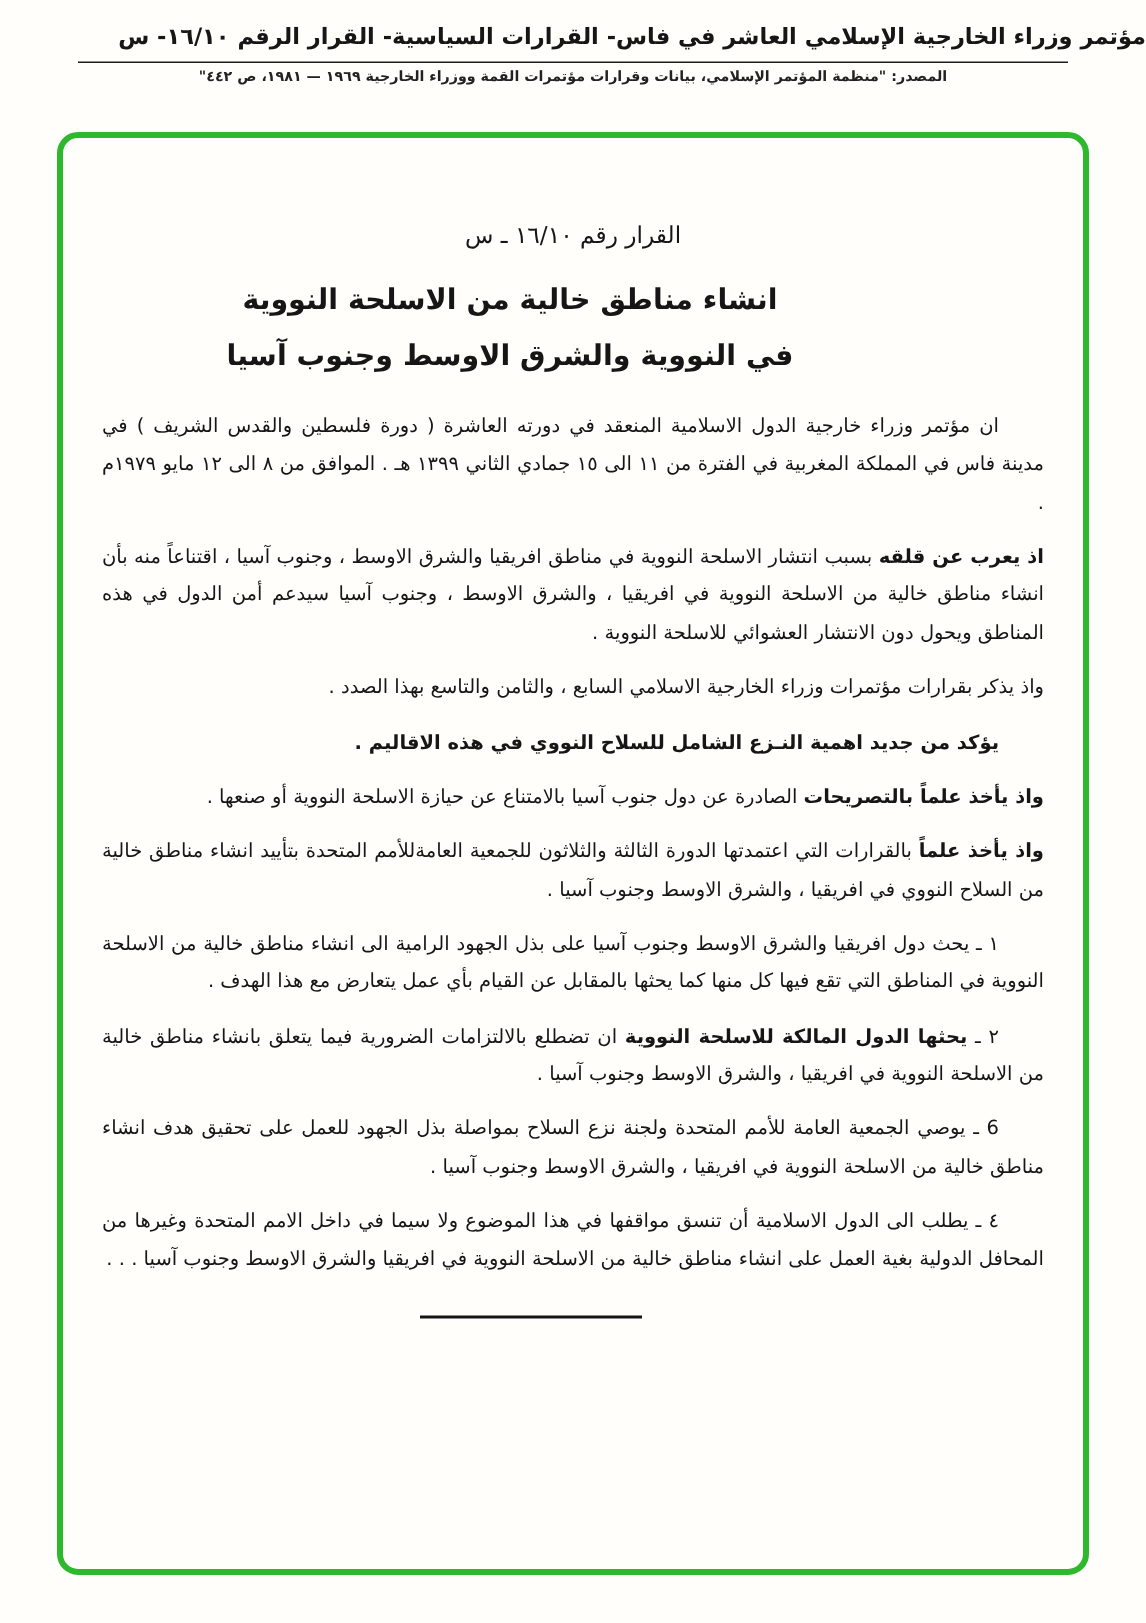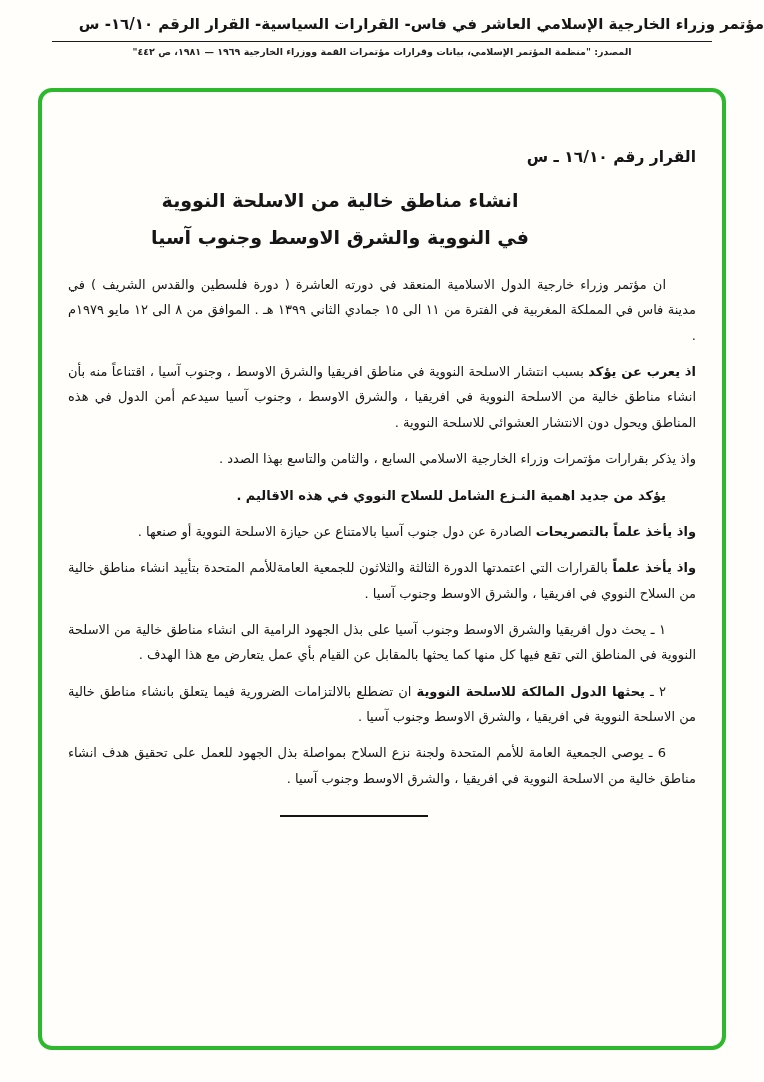--- a/index.html
+++ b/index.html
@@ -38,21 +38,22 @@
     top: 88px;
     width: 688px;
     height: 962px;
     box-sizing: border-box;
     border: 4px solid #2db82d;
     border-radius: 14px;
     background: #fffefb;
     padding: 56px 26px 0 26px;
   }
   .decision-no {
-    font-weight: bold;
+    text-align: center;
+    font-weight: normal;
     font-size: 15.5px;
     margin-bottom: 16px;
   }
   .doc-title {
     text-align: center;
     font-weight: bold;
     font-size: 19px;
     line-height: 1.95;
     transform: translateX(-42px);
     margin-bottom: 16px;
@@ -87,26 +88,27 @@
   <div class="green-box" style="border-color: rgb(45, 184, 45);">
     <div class="decision-no" dir="rtl">القرار رقم ١٦/١٠ ـ س</div>
 
     <div class="doc-title" dir="rtl">
       <div>انشاء مناطق خالية من الاسلحة النووية</div>
       <div>في النووية والشرق الاوسط وجنوب آسيا</div>
     </div>
 
     <div class="paras" dir="rtl">
         <div class="para indent"><span>ان مؤتمر وزراء خارجية الدول الاسلامية المنعقد في دورته العاشرة ( دورة فلسطين والقدس الشريف ) في مدينة فاس في المملكة المغربية في الفترة من ١١ الى ١٥ جمادي الثاني ١٣٩٩ هـ .  الموافق من ٨ الى ١٢ مايو ١٩٧٩م .</span></div>
-        <div class="para"><span class="bold">اذ يعرب عن يؤكد</span><span> بسبب انتشار الاسلحة النووية في مناطق افريقيا والشرق الاوسط ، وجنوب آسيا ، اقتناعاً منه بأن انشاء مناطق خالية من الاسلحة النووية في افريقيا ، والشرق الاوسط ، وجنوب آسيا سيدعم أمن الدول في هذه المناطق ويحول دون الانتشار العشوائي للاسلحة النووية .</span></div>
+        <div class="para"><span class="bold">اذ يعرب عن قلقه</span><span> بسبب انتشار الاسلحة النووية في مناطق افريقيا والشرق الاوسط ، وجنوب آسيا ، اقتناعاً منه بأن انشاء مناطق خالية من الاسلحة النووية في افريقيا ، والشرق الاوسط ، وجنوب آسيا سيدعم أمن الدول في هذه المناطق ويحول دون الانتشار العشوائي للاسلحة النووية .</span></div>
         <div class="para"><span>واذ يذكر بقرارات مؤتمرات وزراء الخارجية الاسلامي السابع ، والثامن والتاسع بهذا الصدد .</span></div>
         <div class="para indent"><span class="bold">يؤكد من جديد اهمية النـزع الشامل للسلاح النووي في هذه الاقاليم .</span></div>
         <div class="para"><span class="bold">واذ يأخذ علماً بالتصريحات</span><span> الصادرة عن دول جنوب آسيا بالامتناع عن حيازة الاسلحة النووية أو صنعها .</span></div>
         <div class="para"><span class="bold">واذ يأخذ علماً</span><span> بالقرارات التي اعتمدتها الدورة الثالثة والثلاثون للجمعية العامةللأمم المتحدة بتأييد انشاء مناطق خالية من السلاح النووي في افريقيا ، والشرق الاوسط وجنوب آسيا .</span></div>
         <div class="para indent"><span>١ ـ يحث دول افريقيا والشرق الاوسط وجنوب آسيا على بذل الجهود الرامية الى انشاء مناطق خالية من الاسلحة النووية في المناطق التي تقع فيها كل منها كما يحثها بالمقابل عن القيام بأي عمل يتعارض مع هذا الهدف .</span></div>
         <div class="para indent"><span>٢ ـ </span><span class="bold">يحثها الدول المالكة للاسلحة النووية</span><span> ان تضطلع بالالتزامات الضرورية فيما يتعلق بانشاء مناطق خالية من الاسلحة النووية في افريقيا ، والشرق الاوسط وجنوب آسيا .</span></div>
         <div class="para indent"><span>6 ـ يوصي الجمعية العامة للأمم المتحدة ولجنة نزع السلاح بمواصلة بذل الجهود للعمل على تحقيق هدف انشاء مناطق خالية من الاسلحة النووية في افريقيا ، والشرق الاوسط وجنوب آسيا .</span></div>
+        <div class="para indent"><span>٤ ـ يطلب الى الدول الاسلامية أن تنسق مواقفها في هذا الموضوع ولا سيما في داخل الامم المتحدة وغيرها من المحافل الدولية بغية العمل على انشاء مناطق خالية من الاسلحة النووية في افريقيا والشرق الاوسط وجنوب آسيا . . .</span></div>
       </div>
 
     <div class="end-rule"></div>
   </div>
 
 </div>
 
 </body></html>

